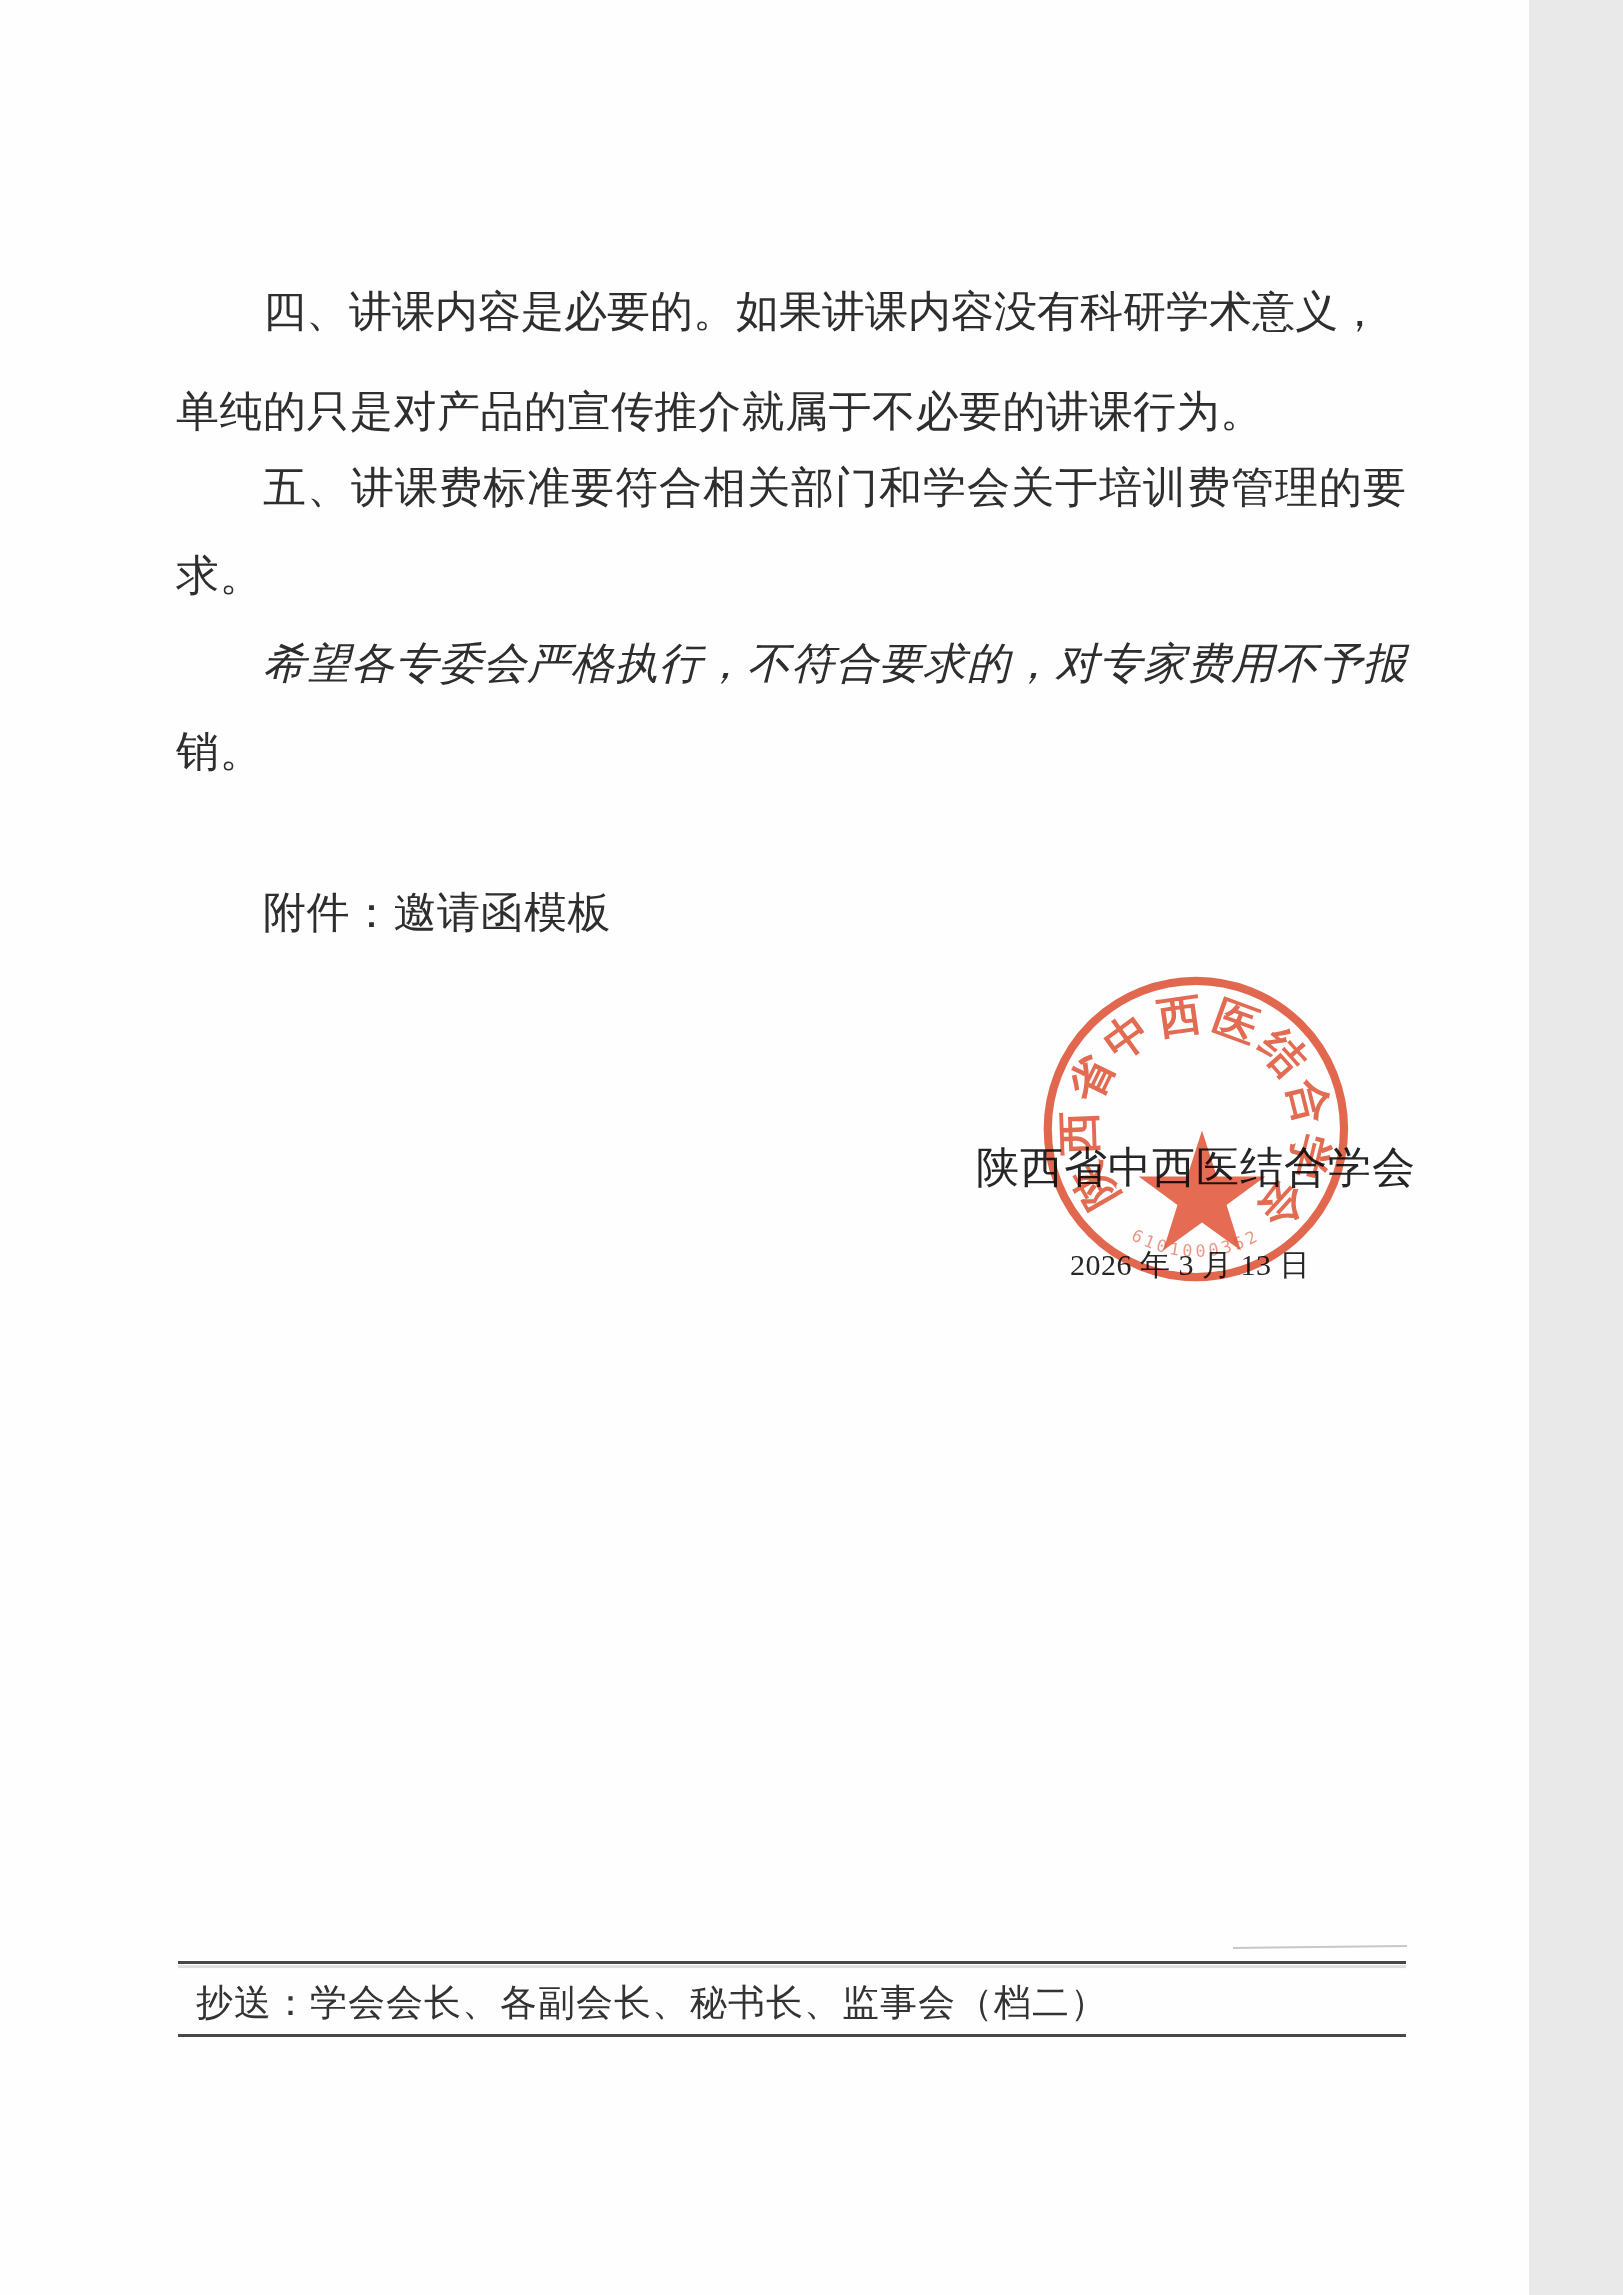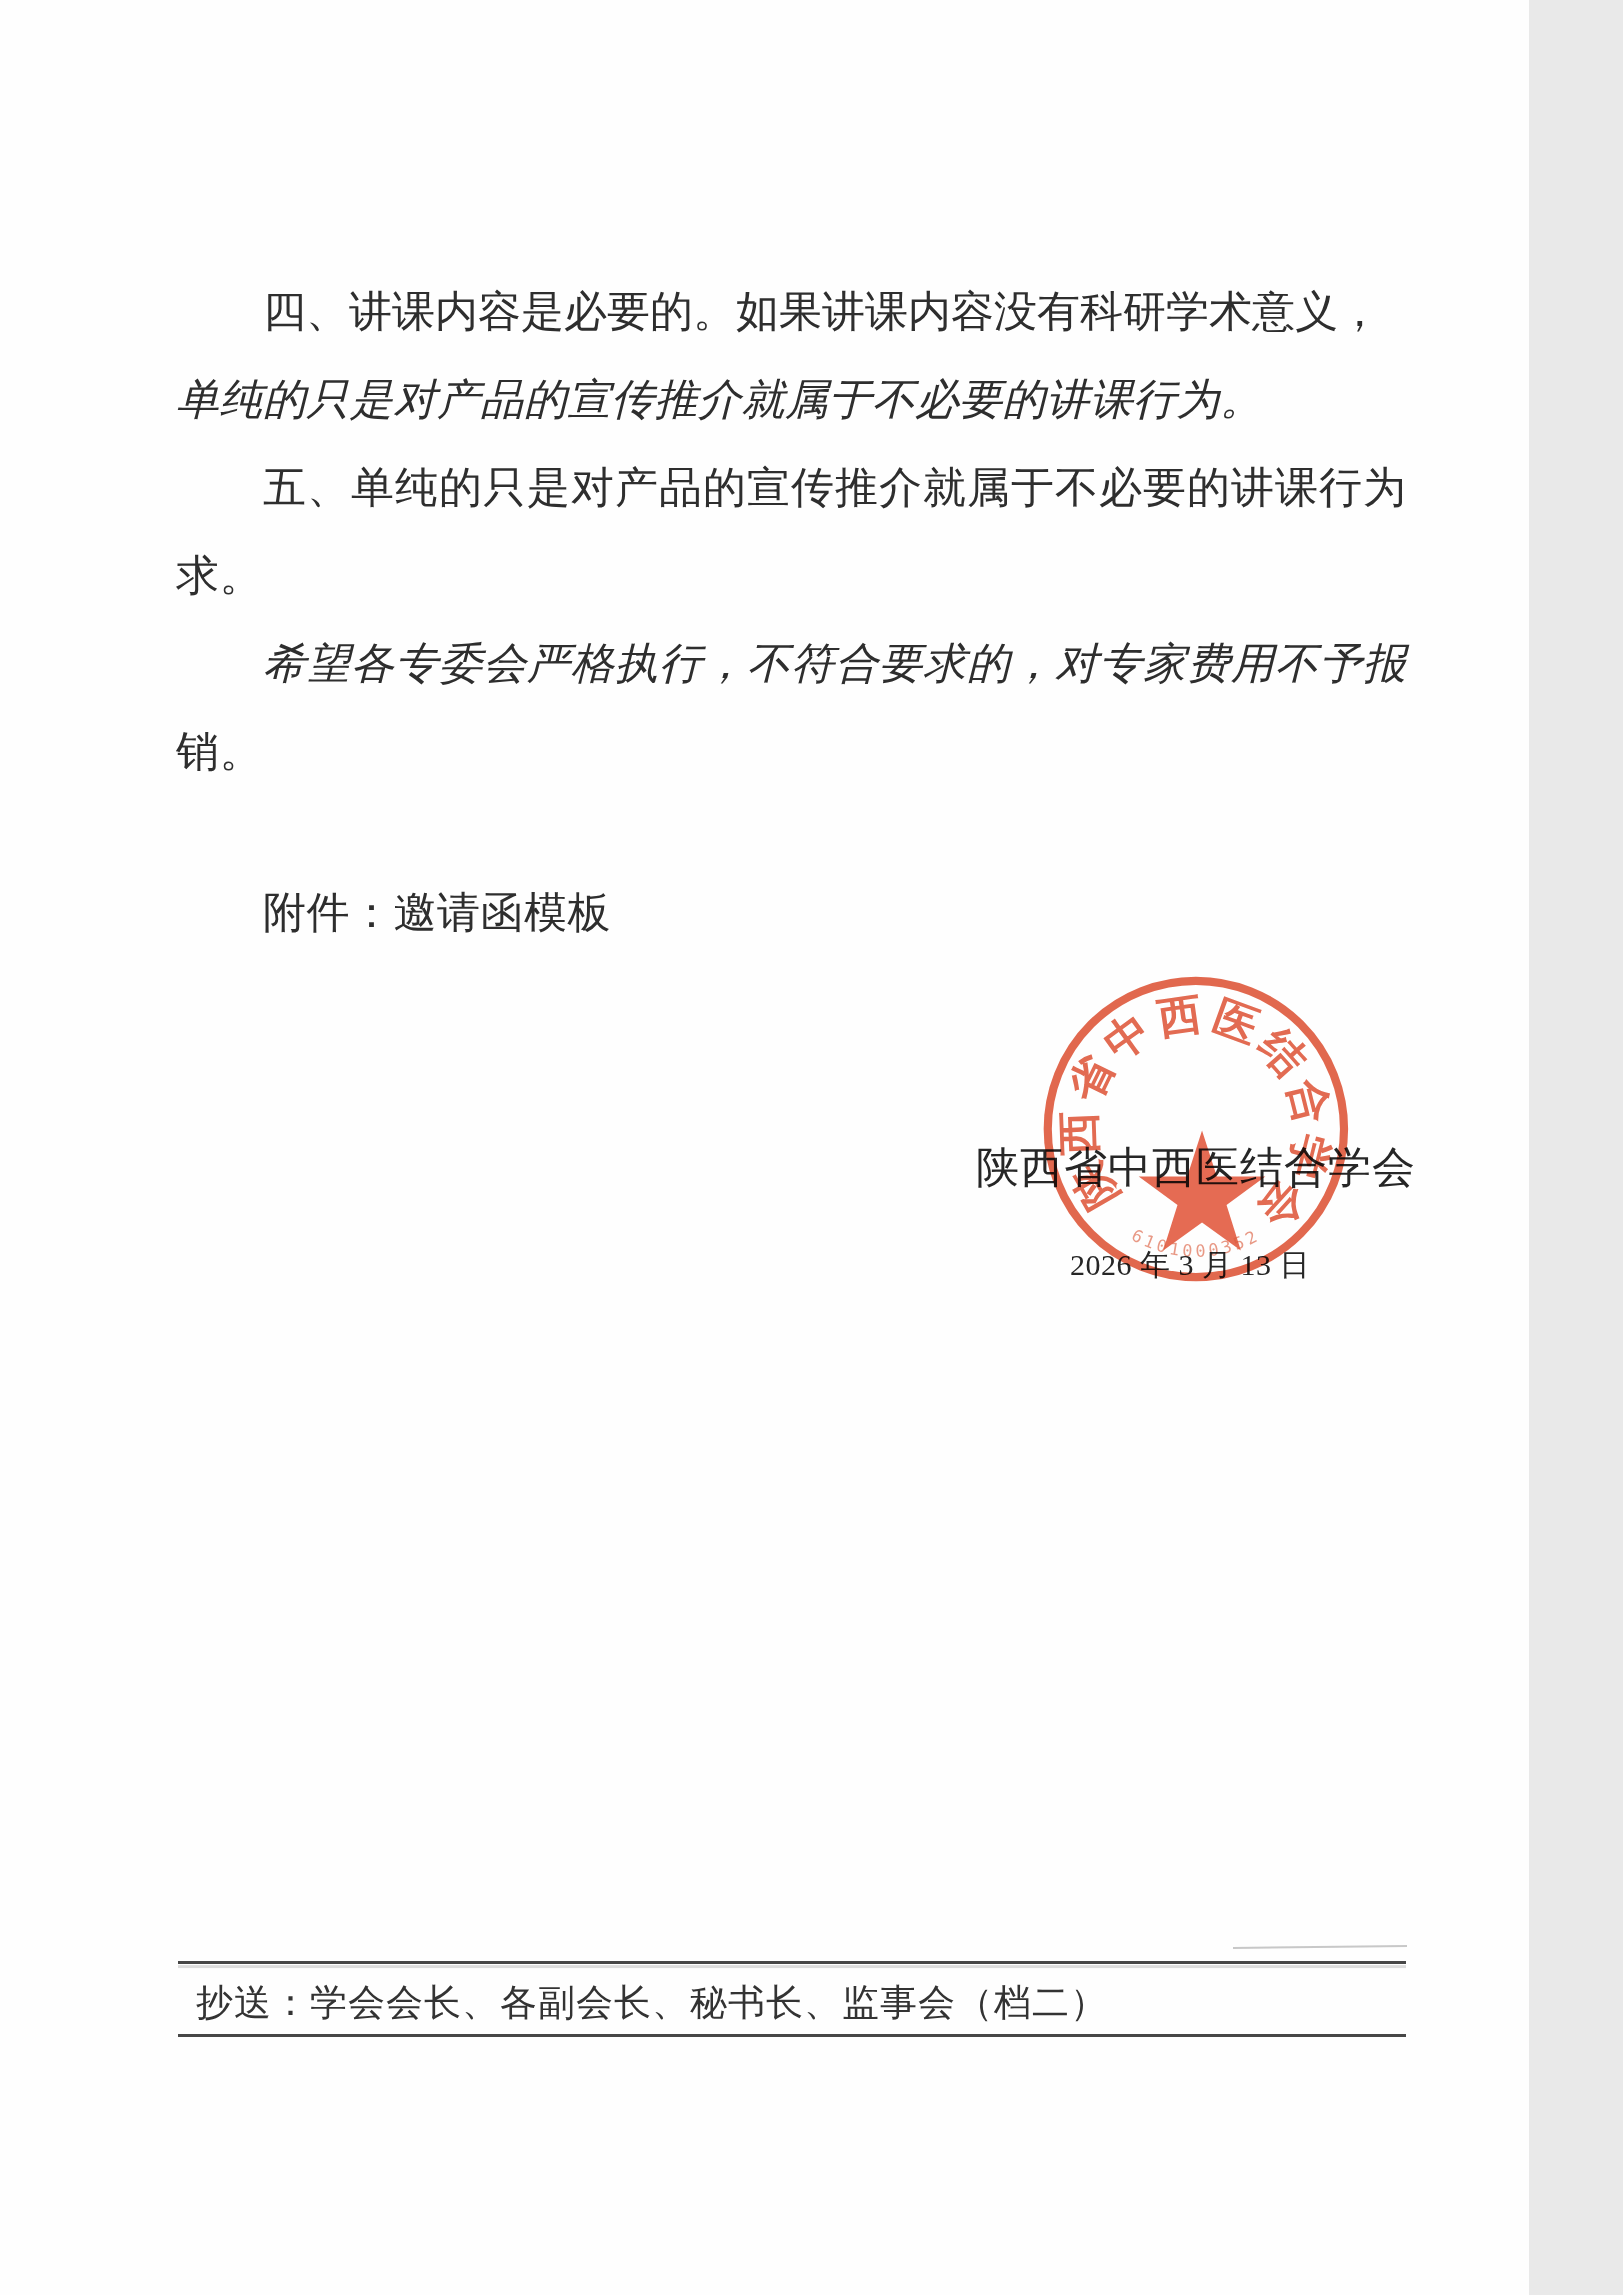--- a/index.html
+++ b/index.html
@@ -13,21 +13,21 @@
     color: #2b2b2b;
   }
   .txt {
     position: absolute;
     line-height: 1;
     white-space: pre;
     font-family: "Liberation Serif", "DejaVu Serif", serif;
   }
   .body-line { font-size: 43px; letter-spacing: 1px; color: #2e2e2e; }
   .line-1 { left: 263px; top: 290px;  letter-spacing: 0px; }
-  .line-2 { left: 176px; top: 378px;  letter-spacing: 0.5px; font-style: italic; }
+  .line-2 { left: 176px; top: 390px;  letter-spacing: 0.5px; }
   .line-3 { left: 263px; top: 466px;  letter-spacing: 1px; }
   .line-4 { left: 176px; top: 554px; letter-spacing: 0.5px; }
   .line-5 { left: 263px; top: 642px; letter-spacing: 1px; font-style: italic; }
   .line-6 { left: 176px; top: 730px; letter-spacing: 0.5px; }
   .attachment { left: 263px; top: 891px; font-size: 43px; letter-spacing: 0.5px; color: #2e2e2e; }
   .sig-org  { left: 976px; top: 1146px; font-size: 43px; letter-spacing: 1px; color: #262626; }
   .sig-date { left: 1070px; top: 1250px; font-size: 30px; letter-spacing: 0.5px; color: #262626; }
   .footer-text { left: 196px; top: 1984px; font-size: 37px; letter-spacing: 1px; color: #333; }
   .rule { position: absolute; left: 178px; width: 1228px; background: #474747; }
   .rule-top    { top: 1961px; height: 2.6px; box-shadow: 0 4.1px 0 rgba(120,120,120,0.25); }
@@ -52,21 +52,21 @@
     fill: #d94f2e; opacity: 0.62;
   }
 </style>
 </head>
 <body>
 
 <div class="page">
 
   <div class="txt body-line line-1">四、讲课内容是必要的。如果讲课内容没有科研学术意义，</div>
   <div class="txt body-line line-2">单纯的只是对产品的宣传推介就属于不必要的讲课行为。</div>
-  <div class="txt body-line line-3">五、单纯的只是对产品的宣传推介就属于不必要的讲课行为</div>
+  <div class="txt body-line line-3">五、讲课费标准要符合相关部门和学会关于培训费管理的要</div>
   <div class="txt body-line line-4">求。</div>
   <div class="txt body-line line-5">希望各专委会严格执行，不符合要求的，对专家费用不予报</div>
   <div class="txt body-line line-6">销。</div>
 
   <div class="txt sig-org">陕西省中西医结合学会</div>
 
   <div class="txt attachment">附件：邀请函模板</div>
   <div class="txt sig-date">2026 年 3 月 13 日</div>
 
   <svg class="seal-svg" width="378" height="358" viewBox="1980 1860 740 700">

